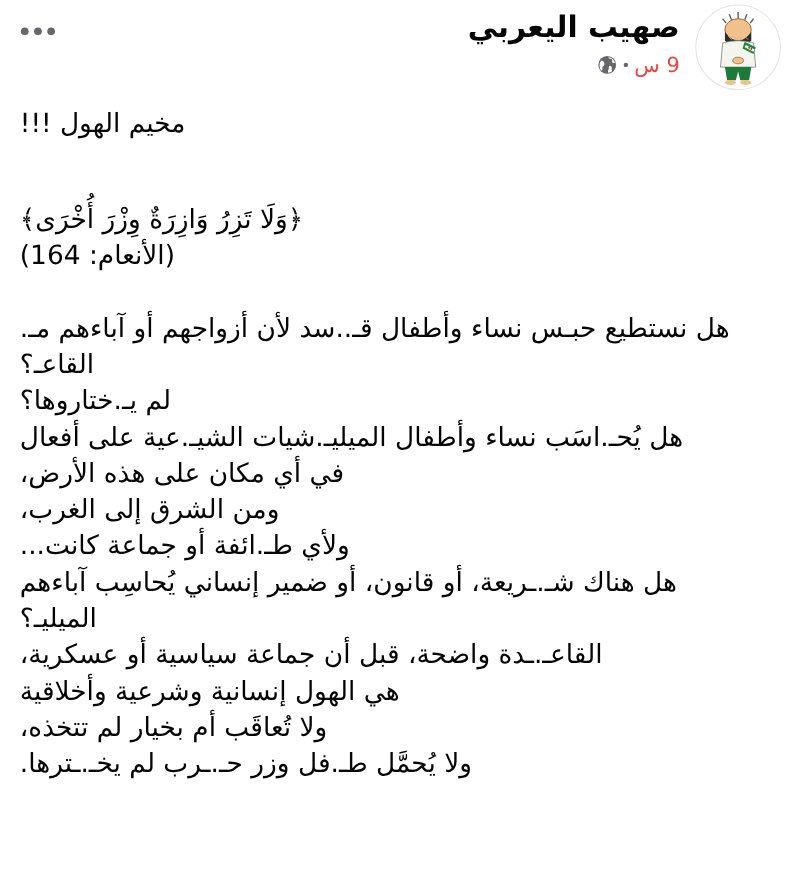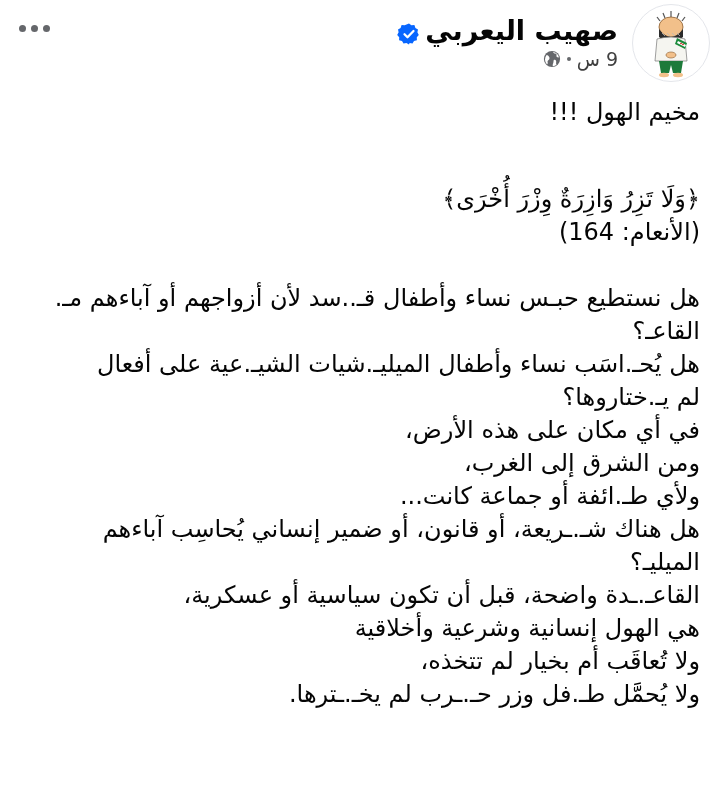--- a/index.html
+++ b/index.html
@@ -53,43 +53,43 @@
     }
     .author-block {
       position: absolute;
       right: 102px;
       top: 10px;
       text-align: right;
       direction: rtl;
     }
     .author-row {
       display: flex;
-      align-items: flex-end;
-      flex-direction: row;
+      align-items: flex-start;
+      flex-direction: column;
       gap: 4px;
       height: 36px;
     }
     .author-name {
       font-family: "DejaVu Sans", sans-serif;
       font-weight: bold;
       font-size: 27px;
       color: #050505;
       cursor: pointer;
     }
     .verified-badge {
       width: 24px;
       height: 24px;
       display: inline-block;
     }
     .meta-row {
       display: flex;
       align-items: center;
       gap: 6px;
       height: 26px;
-      color: #404040;
+      color: #ef4444;
       font-size: 19px;
     }
     .meta-time { cursor: pointer; }
     .meta-dot {
       width: 4px;
       height: 4px;
       border-radius: 50%;
       background: #65676b;
       display: inline-block;
     }
@@ -97,21 +97,21 @@
       width: 18px;
       height: 18px;
       display: inline-block;
     }
     .post-body {
       position: absolute;
       top: 96px;
       left: 18px;
       right: 20px;
       direction: rtl;
-      text-align: right;
+      text-align: left;
       font-family: "DejaVu Sans", sans-serif;
       font-size: 24px;
       line-height: 33px;
       color: #050505;
     }
     .post-body .line {
       display: block;
       white-space: nowrap;
     }
     .post-body .spacer {
@@ -187,24 +187,24 @@
 </div>
 
 <div class="post-body">
   <span class="line">مخيم الهول !!!</span>
   <span class="spacer"></span>
   <span class="line quran">﴿وَلَا تَزِرُ وَازِرَةٌ وِزْرَ أُخْرَى﴾</span>
   <span class="line">(الأنعام: 164)</span>
   <span class="spacer"></span>
   <span class="line">هل نستطيع حبـس نساء وأطفال قـ..سد لأن أزواجهم أو آباءهم مـ.</span>
   <span class="line">القاعـ؟</span>
+  <span class="line">لم يـ.ختاروها؟</span>
   <span class="line">هل يُحـ.اسَب نساء وأطفال الميليـ.شيات الشيـ.عية على أفعال</span>
-  <span class="line">لم يـ.ختاروها؟</span>
   <span class="line">في أي مكان على هذه الأرض،</span>
   <span class="line">ومن الشرق إلى الغرب،</span>
   <span class="line">ولأي طـ.ائفة أو جماعة كانت...</span>
   <span class="line">هل هناك شـ.ـريعة، أو قانون، أو ضمير إنساني يُحاسِب آباءهم</span>
   <span class="line">الميليـ؟</span>
-  <span class="line">القاعـ.ـدة واضحة، قبل أن تكون سياسية أو عسكرية،</span>
+  <span class="line">القاعـ.ـدة واضحة، قبل أن جماعة سياسية أو عسكرية،</span>
   <span class="line">هي الهول إنسانية وشرعية وأخلاقية</span>
   <span class="line">ولا تُعاقَب أم بخيار لم تتخذه،</span>
   <span class="line">ولا يُحمَّل طـ.فل وزر حـ.ـرب لم يخـ.ـترها.</span>
 </div>
 
 </body></html>

